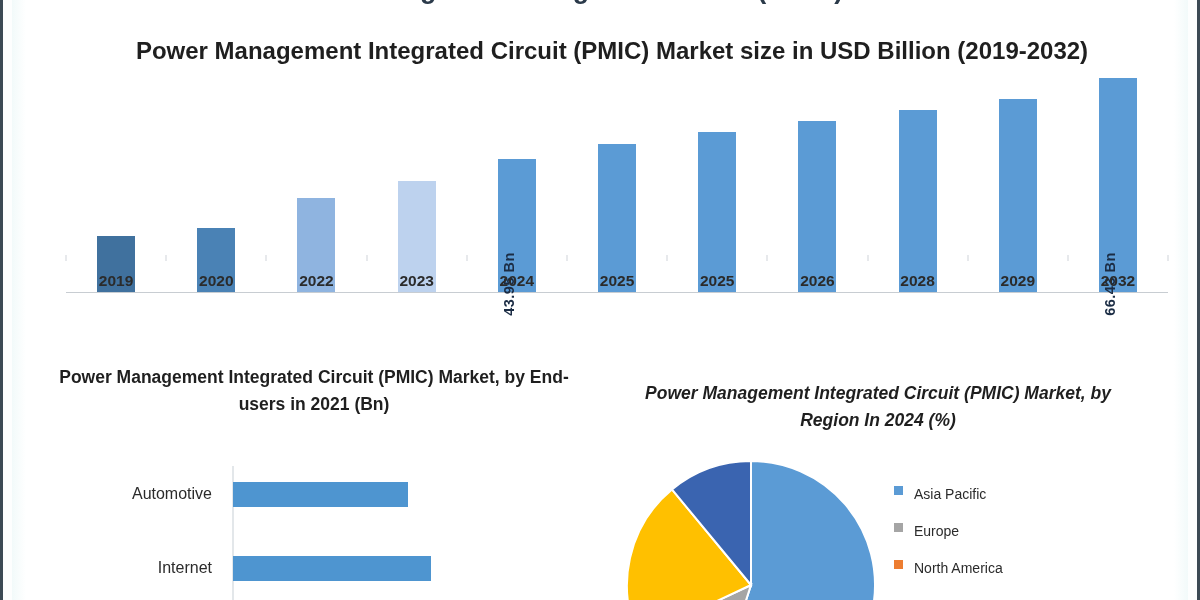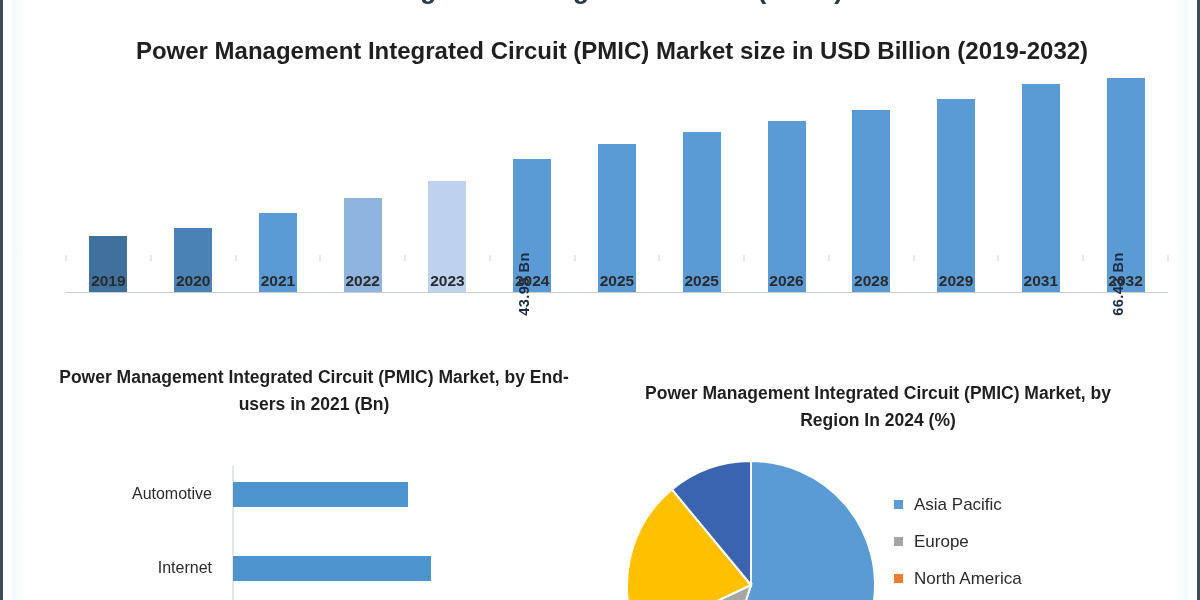--- a/index.html
+++ b/index.html
@@ -176,20 +176,21 @@
   }
   .br-title {
     position: absolute;
     left: 12px; top: 2px;
     width: 500px;
     text-align: center;
     font-size: 17.5px;
     font-weight: bold;
     color: #1f1f1f;
     line-height: 1.52;
+    font-style: italic;
   }
   .pie-wrap {
     position: absolute;
     left: 10px; top: 82px;
     width: 270px; height: 270px;
   }
   .pie {
     position: absolute;
     left: 0; top: 0;
     width: 250px; height: 250px;
@@ -197,23 +198,22 @@
     overflow: hidden;
   }
   .pie svg { display: block; }
   .legend {
     position: absolute;
     left: 278px; top: 108px;
     width: 300px;
   }
   .legend-item {
     display: flex;
-    align-items: center;
     height: 37px;
-    font-size: 17px;
+    font-size: 14px;
     color: #2b2b2b;
     white-space: nowrap;
   }
   .legend-swatch {
     width: 9px; height: 9px;
     margin-right: 11px;
     flex: 0 0 auto;
   }
 </style>
 </head>
@@ -233,25 +233,20 @@
               <div class="bar" style="height: 26%; background: rgb(64, 113, 158);"></div>
               <span class="tick edge-l"></span>
               <span class="bar-label">2019</span>
             </div>
             <div class="bar-col">
               <div class="bar" style="height: 30%; background: rgb(74, 130, 181);"></div>
               <span class="tick edge-l"></span>
               <span class="bar-label">2020</span>
             </div>
             <div class="bar-col">
-              <div class="bar" style="height: 37%; background: rgb(91, 155, 213);"></div>
-              <span class="tick edge-l"></span>
-              <span class="bar-label">2021</span>
-            </div>
-            <div class="bar-col">
               <div class="bar" style="height: 44%; background: rgb(143, 180, 224);"></div>
               <span class="tick edge-l"></span>
               <span class="bar-label">2022</span>
             </div>
             <div class="bar-col">
               <div class="bar" style="height: 52%; background: rgb(189, 210, 238);"></div>
               <span class="tick edge-l"></span>
               <span class="bar-label">2023</span>
             </div>
             <div class="bar-col">
@@ -278,25 +273,20 @@
             </div>
             <div class="bar-col">
               <div class="bar" style="height: 85%; background: rgb(91, 155, 213);"></div>
               <span class="tick edge-l"></span>
               <span class="bar-label">2028</span>
             </div>
             <div class="bar-col">
               <div class="bar" style="height: 90%; background: rgb(91, 155, 213);"></div>
               <span class="tick edge-l"></span>
               <span class="bar-label">2029</span>
-            </div>
-            <div class="bar-col">
-              <div class="bar" style="height: 97%; background: rgb(91, 155, 213);"></div>
-              <span class="tick edge-l"></span>
-              <span class="bar-label">2031</span>
             </div>
             <div class="bar-col">
               <div class="bar" style="height: 100%; background: rgb(91, 155, 213);">
                 <span class="bar-value">66.43 Bn</span>
               </div>
               <span class="tick edge-l"></span>
               <span class="tick edge-r"></span>
               <span class="bar-label">2032</span>
             </div>
           </div>

